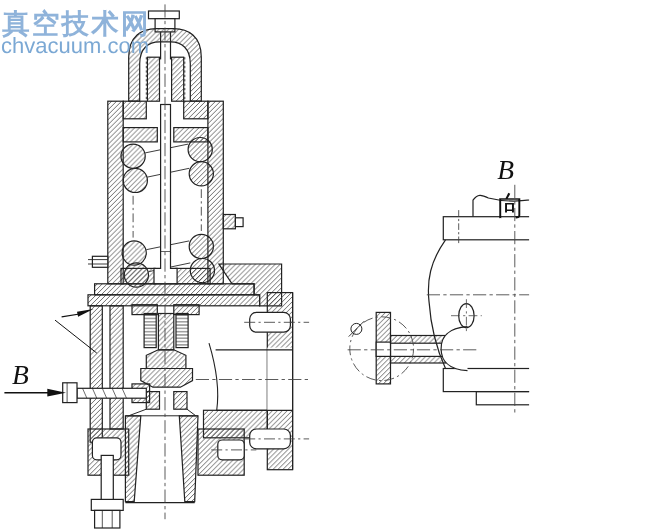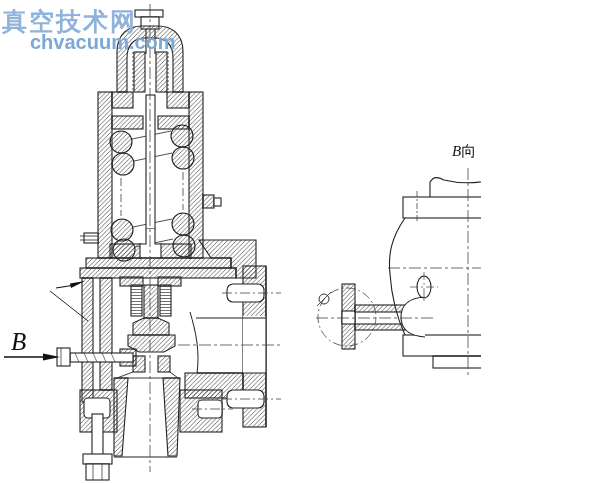--- a/index.html
+++ b/index.html
@@ -1,26 +1,26 @@
 <!DOCTYPE html>
 <html><head>
 <meta charset="utf-8">
 <style>
   html,body{margin:0;padding:0;background:#fff;}
   .stage{width:481px;height:483px;position:relative;background:#ffffff;overflow:hidden;
          font-family:"Liberation Serif",serif;}
   .stage svg{position:absolute;left:0;top:0;}
   .wm1{position:absolute;left:2px;top:5px;font-size:25px;font-weight:bold;color:#8fb3da;
        letter-spacing:2px;font-family:"Liberation Serif",serif;}
-  .wm2{position:absolute;left:1px;top:31px;font-size:20px;font-weight:bold;color:#7ba8d4;
-       font-family:"Liberation Sans",sans-serif;margin-left:29px;}
+  .wm2{position:absolute;left:1px;top:31px;font-size:20px;font-weight:normal;color:#7ba8d4;
+       font-family:"Liberation Sans",sans-serif;}
   .jacket-label{position:absolute;left:2px;top:260px;font-size:19px;color:#111;letter-spacing:2px;}
   .b-label{position:absolute;left:11px;top:328px;font-size:25px;font-style:italic;color:#111;
            font-family:"Liberation Serif",serif;}
-  .bv-title{position:absolute;left:452px;top:142px;font-size:15px;color:#111;}
+  .bv-title{position:absolute;left:452px;top:142px;font-size:25px;color:#111;}
   .bv-title .it{font-style:italic;font-family:"Liberation Serif",serif;}
 </style>
 </head>
 <body>
 
 <div class="stage">
 
 <svg width="600" height="483" viewBox="0 0 600 483">
   <defs>
     <pattern id="h" width="4.5" height="4.5" patternUnits="userSpaceOnUse">

